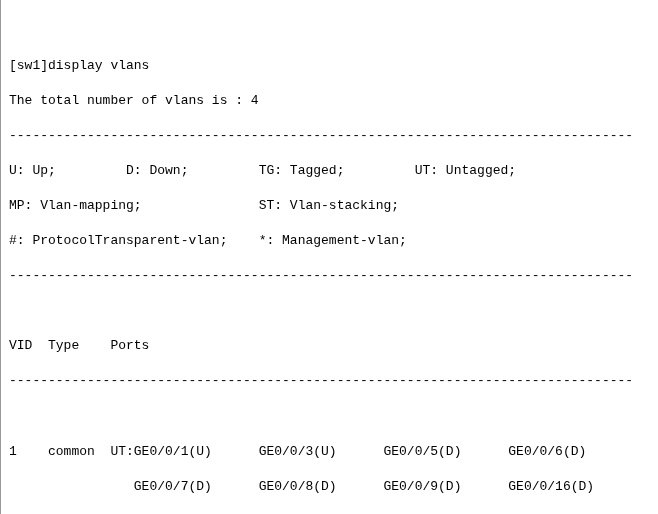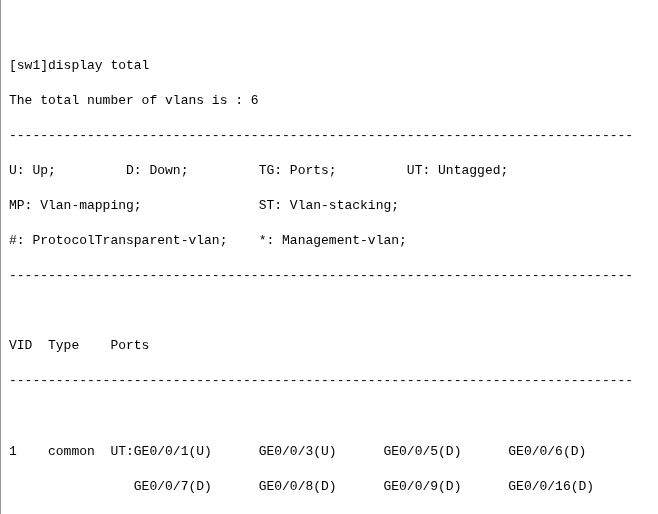--- a/index.html
+++ b/index.html
@@ -14,24 +14,24 @@
       width: 658px;
       box-sizing: border-box;
       border-left: 1px solid #999;
     }
     .line { white-space: pre; }
   </style>
 </head>
 <body>
 
 
-<div class="line">[sw1]display total</div>
-<div class="line">The total number of vlans is : 6</div>
+<div class="line">[sw1]display vlans</div>
+<div class="line">The total number of vlans is : 4</div>
 <div class="line">--------------------------------------------------------------------------------</div>
-<div class="line">U: Up;         D: Down;         TG: Ports;         UT: Untagged;</div>
+<div class="line">U: Up;         D: Down;         TG: Tagged;         UT: Untagged;</div>
 <div class="line">MP: Vlan-mapping;               ST: Vlan-stacking;</div>
 <div class="line">#: ProtocolTransparent-vlan;    *: Management-vlan;</div>
 <div class="line">--------------------------------------------------------------------------------</div>
 <div class="line"> </div>
 <div class="line">VID  Type    Ports</div>
 <div class="line">--------------------------------------------------------------------------------</div>
 <div class="line"> </div>
 <div class="line">1    common  UT:GE0/0/1(U)      GE0/0/3(U)      GE0/0/5(D)      GE0/0/6(D)</div>
 <div class="line">                GE0/0/7(D)      GE0/0/8(D)      GE0/0/9(D)      GE0/0/16(D)</div>
 <div class="line">                GE0/0/11(D)     GE0/0/12(D)     GE0/0/13(D)     GE0/0/14(D)</div>

